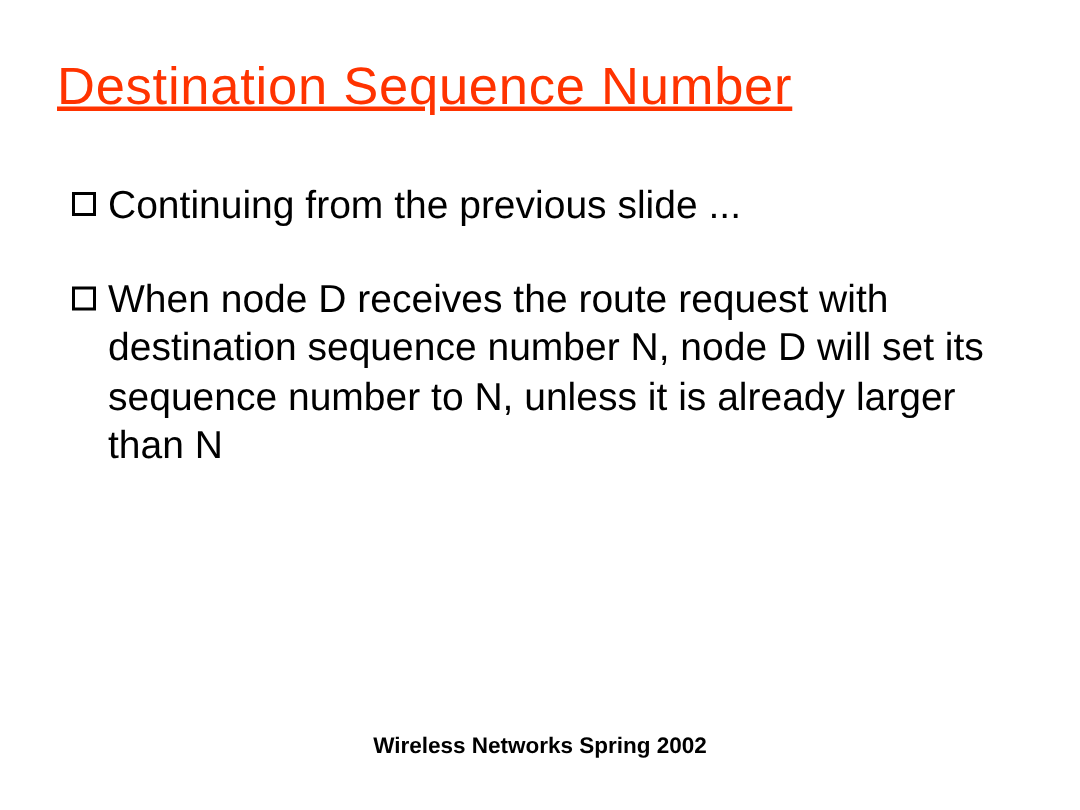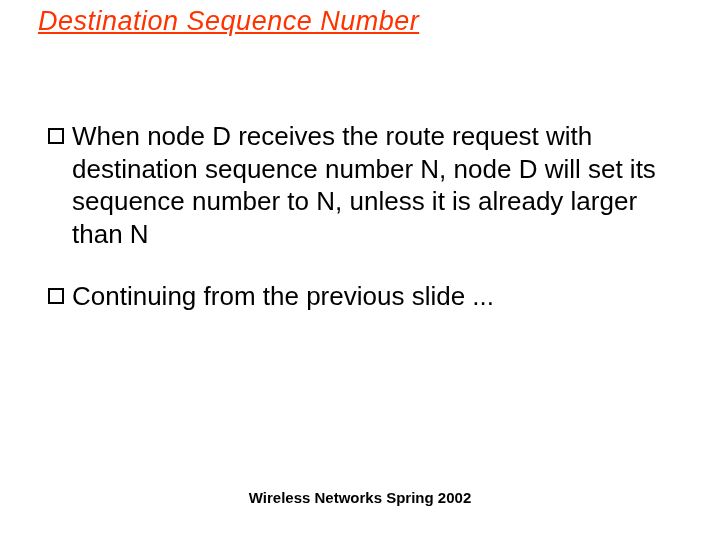--- a/index.html
+++ b/index.html
@@ -14,26 +14,25 @@
   }
   .slide {
     position: relative;
     width: 720px;
     height: 540px;
     box-sizing: border-box;
   }
   .title {
     position: absolute;
     left: 38px;
-    top: 6px;
-    font-size: 27px;
+    top: 38px;
+    font-size: 35px;
     color: #ff3300;
     text-decoration: underline;
     letter-spacing: 0.5px;
-    font-style: italic;
   }
   .body {
     position: absolute;
     left: 48px;
     top: 120px;
     width: 620px;
   }
   .bullet {
     display: flex;
     align-items: flex-start;
@@ -68,25 +67,25 @@
 <body>
 
 <div class="slide">
 
   <div class="title">Destination Sequence Number</div>
 
   <div class="body">
 
     <div class="bullet">
       <span class="marker"></span>
-      <span class="text">When node D receives the route request with destination sequence number N, node D will set its sequence number to N, unless it is already larger than N</span>
+      <span class="text">Continuing from the previous slide ...</span>
     </div>
 
     <div class="bullet">
       <span class="marker"></span>
-      <span class="text">Continuing from the previous slide ...</span>
+      <span class="text">When node D receives the route request with destination sequence number N, node D will set its sequence number to N, unless it is already larger than N</span>
     </div>
 
   </div>
 
   <div class="footer">Wireless Networks Spring 2002</div>
 
 </div>
 
 </body></html>

